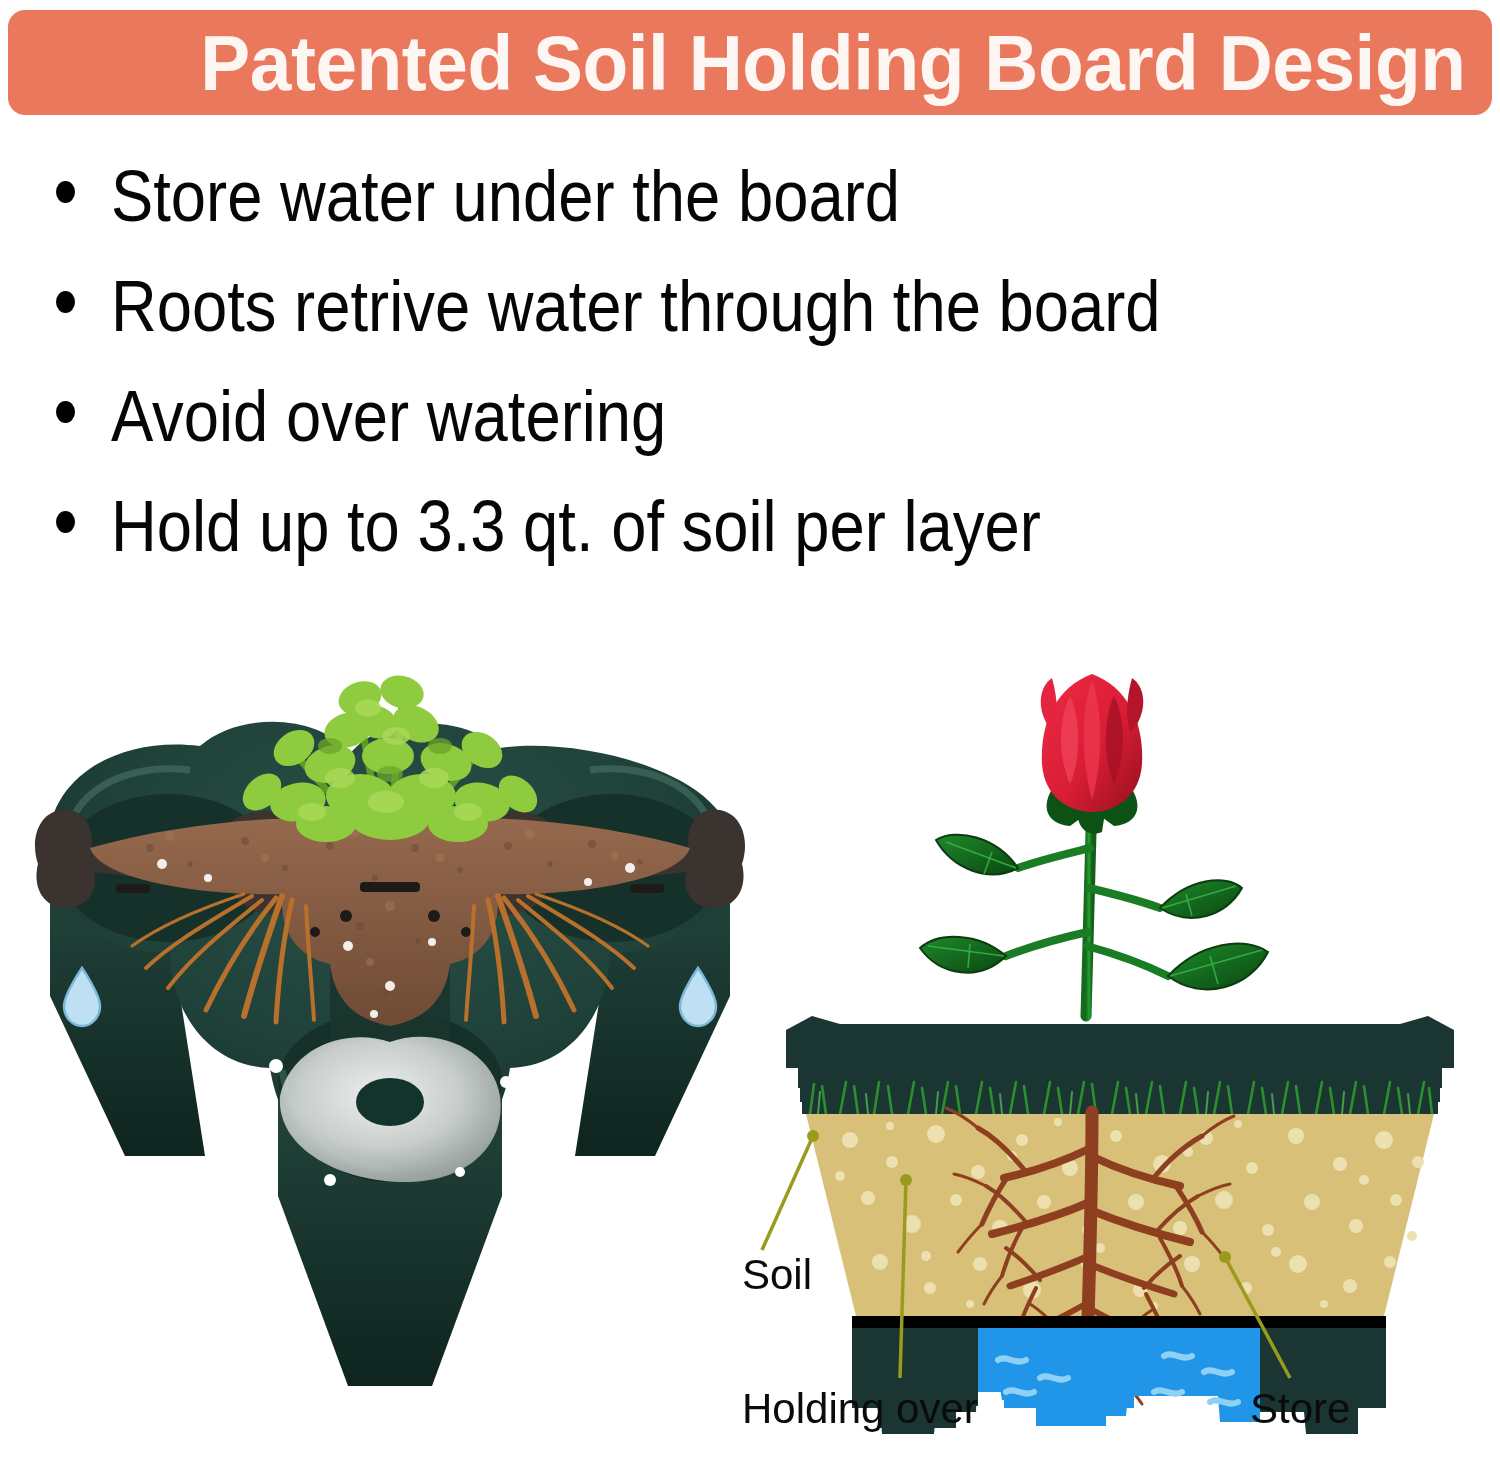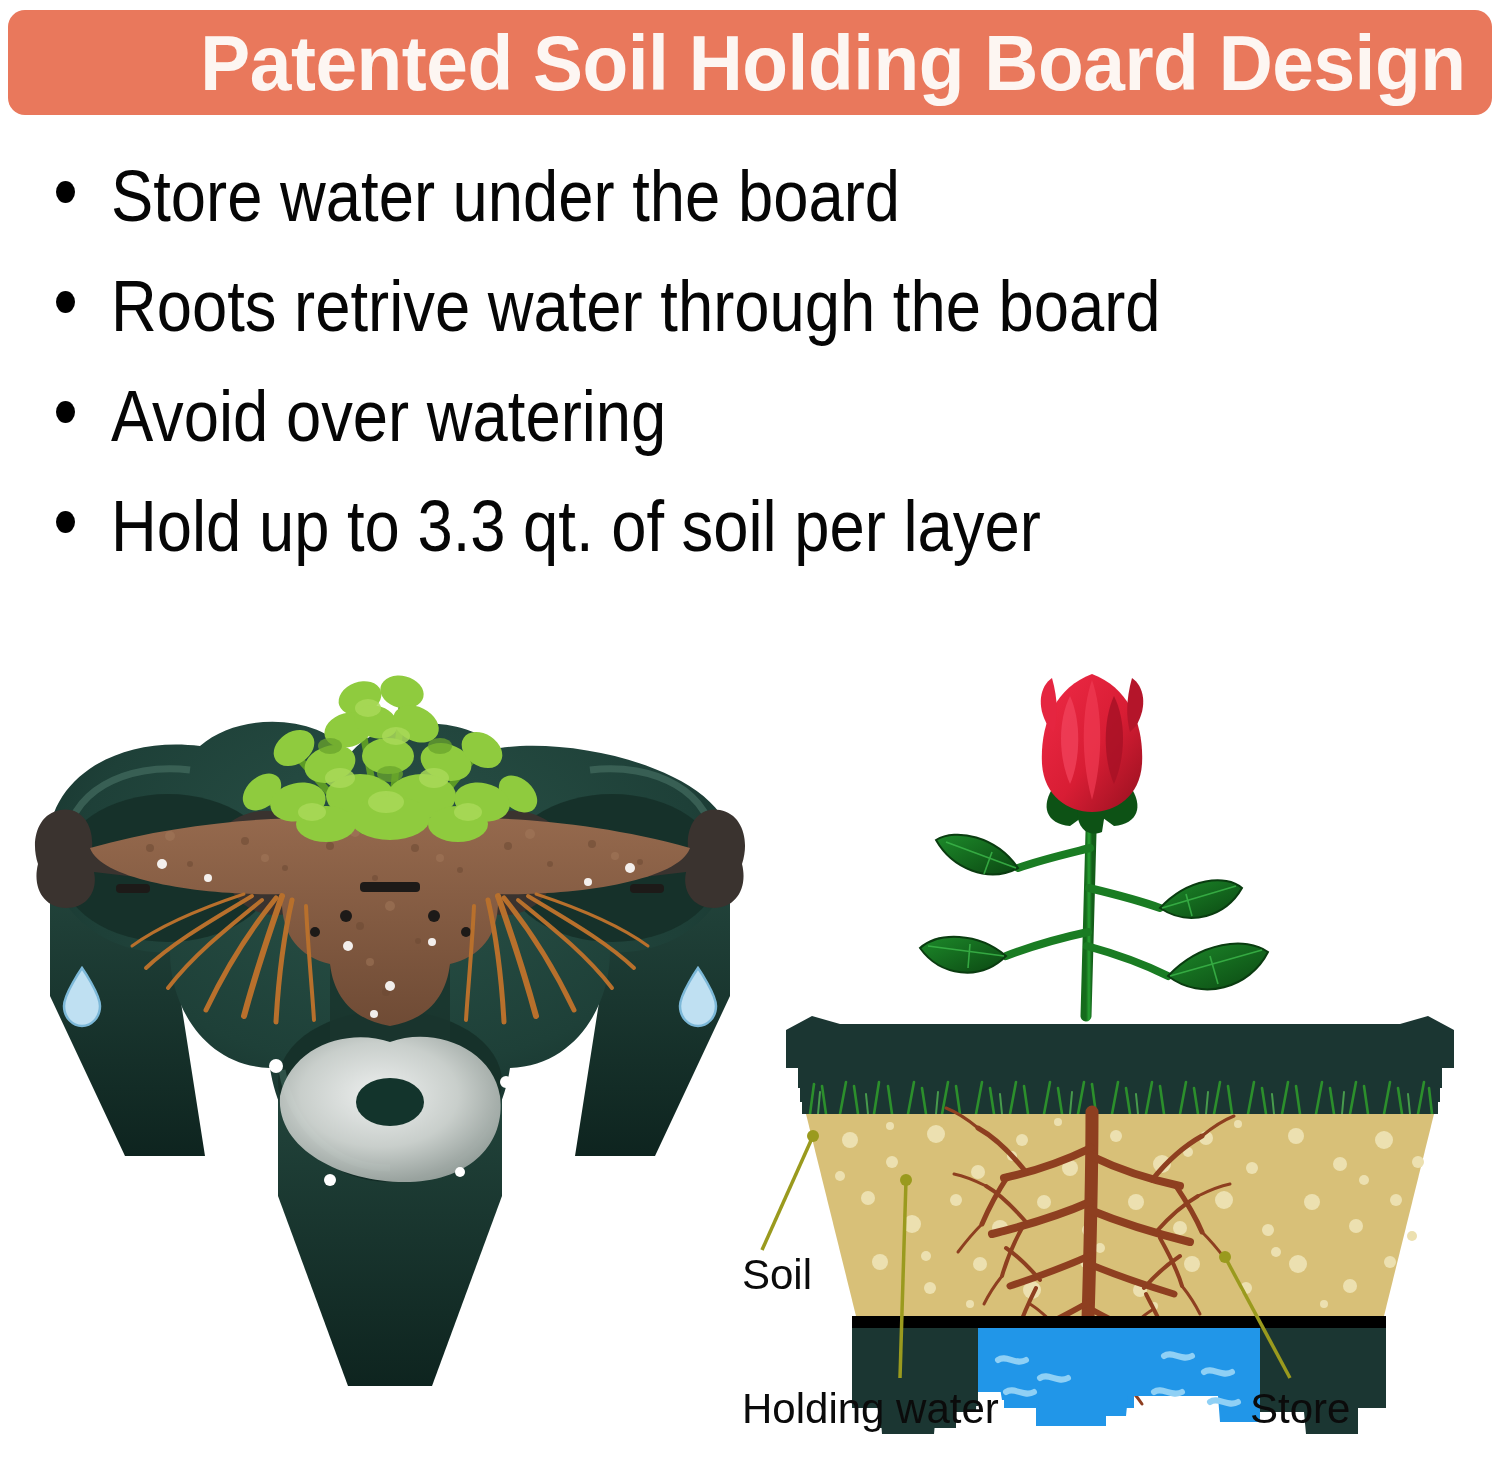--- a/index.html
+++ b/index.html
@@ -620,15 +620,15 @@
   </g>
   <g fill="#9a9a1e">
     <circle cx="813" cy="1136" r="6"></circle>
     <circle cx="906" cy="1180" r="6"></circle>
     <circle cx="1225" cy="1257" r="6"></circle>
   </g>
 </svg>
 
 <div class="diagram-label" id="label-soil">Soil</div>
 
-<div class="diagram-label" id="label-board">Holding water</div>
+<div class="diagram-label" id="label-board">Holding over</div>
 
 <div class="diagram-label" id="label-water">Store</div>
 
 </body></html>

